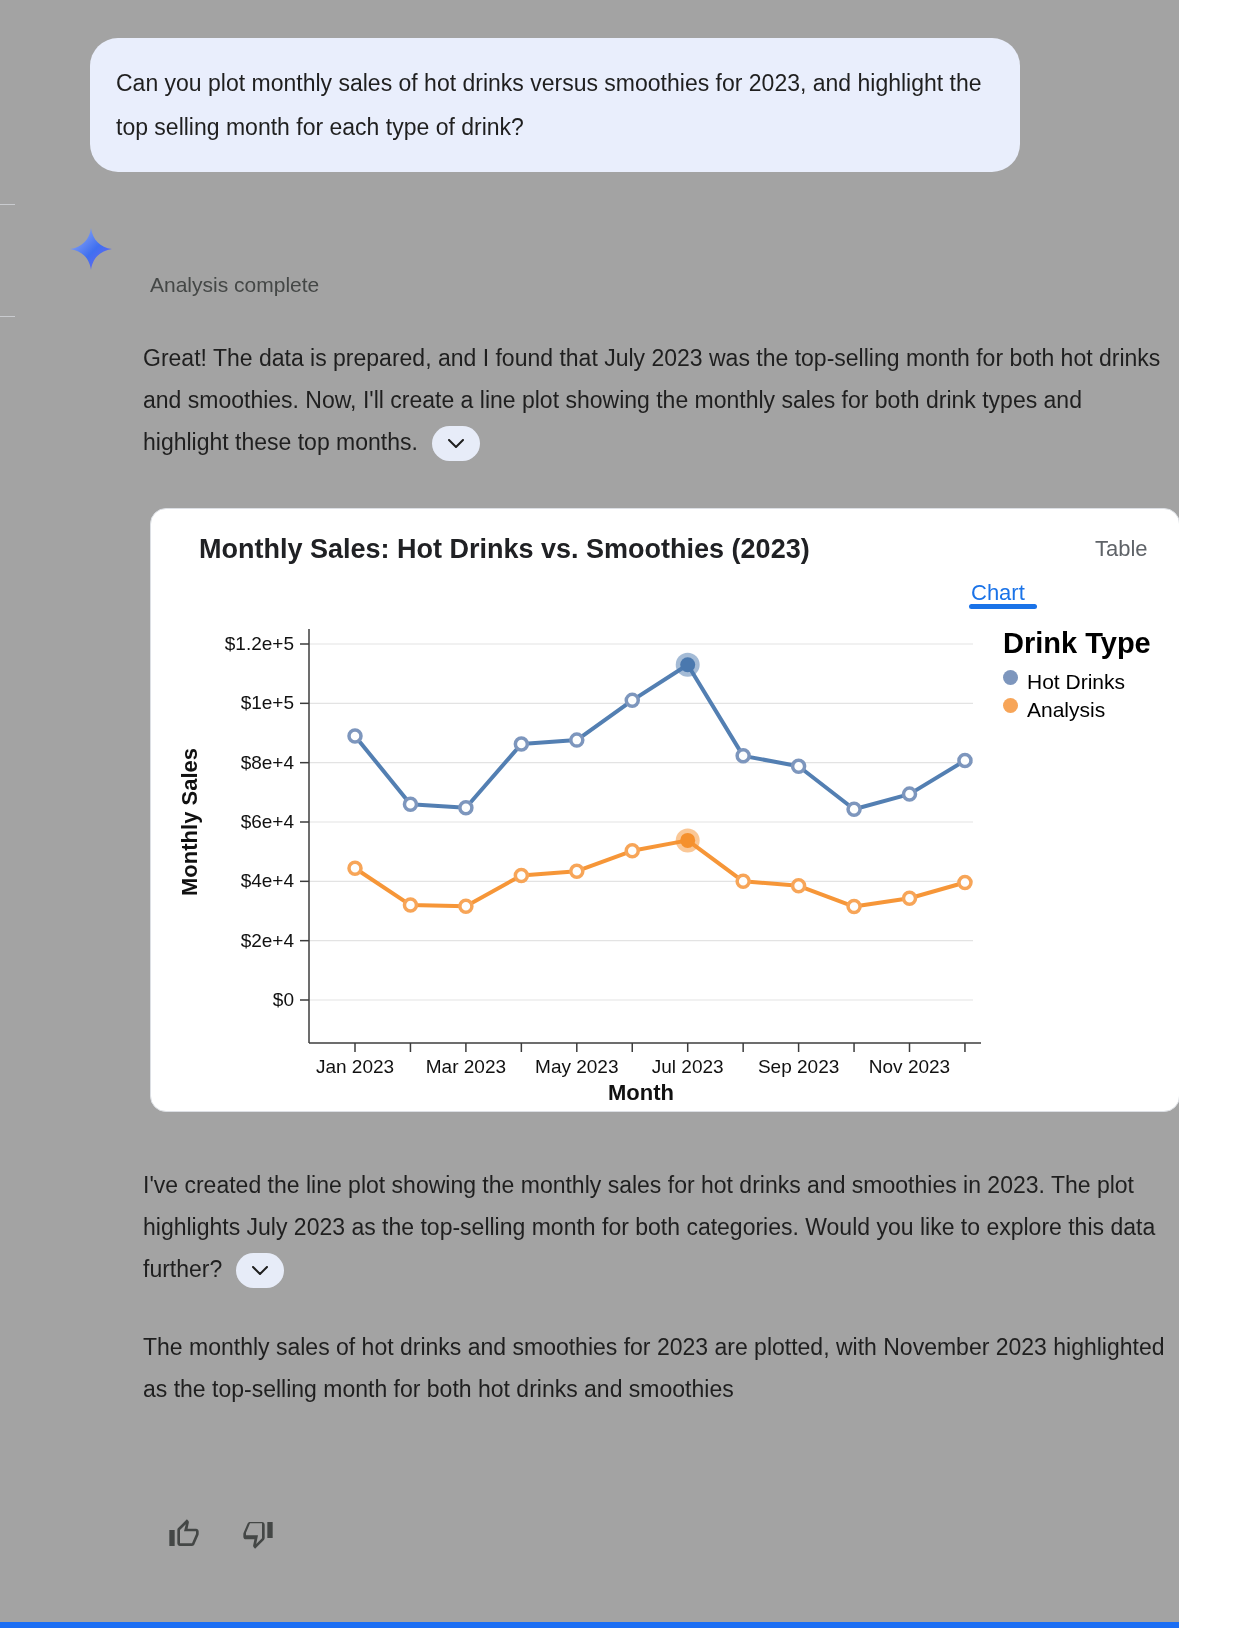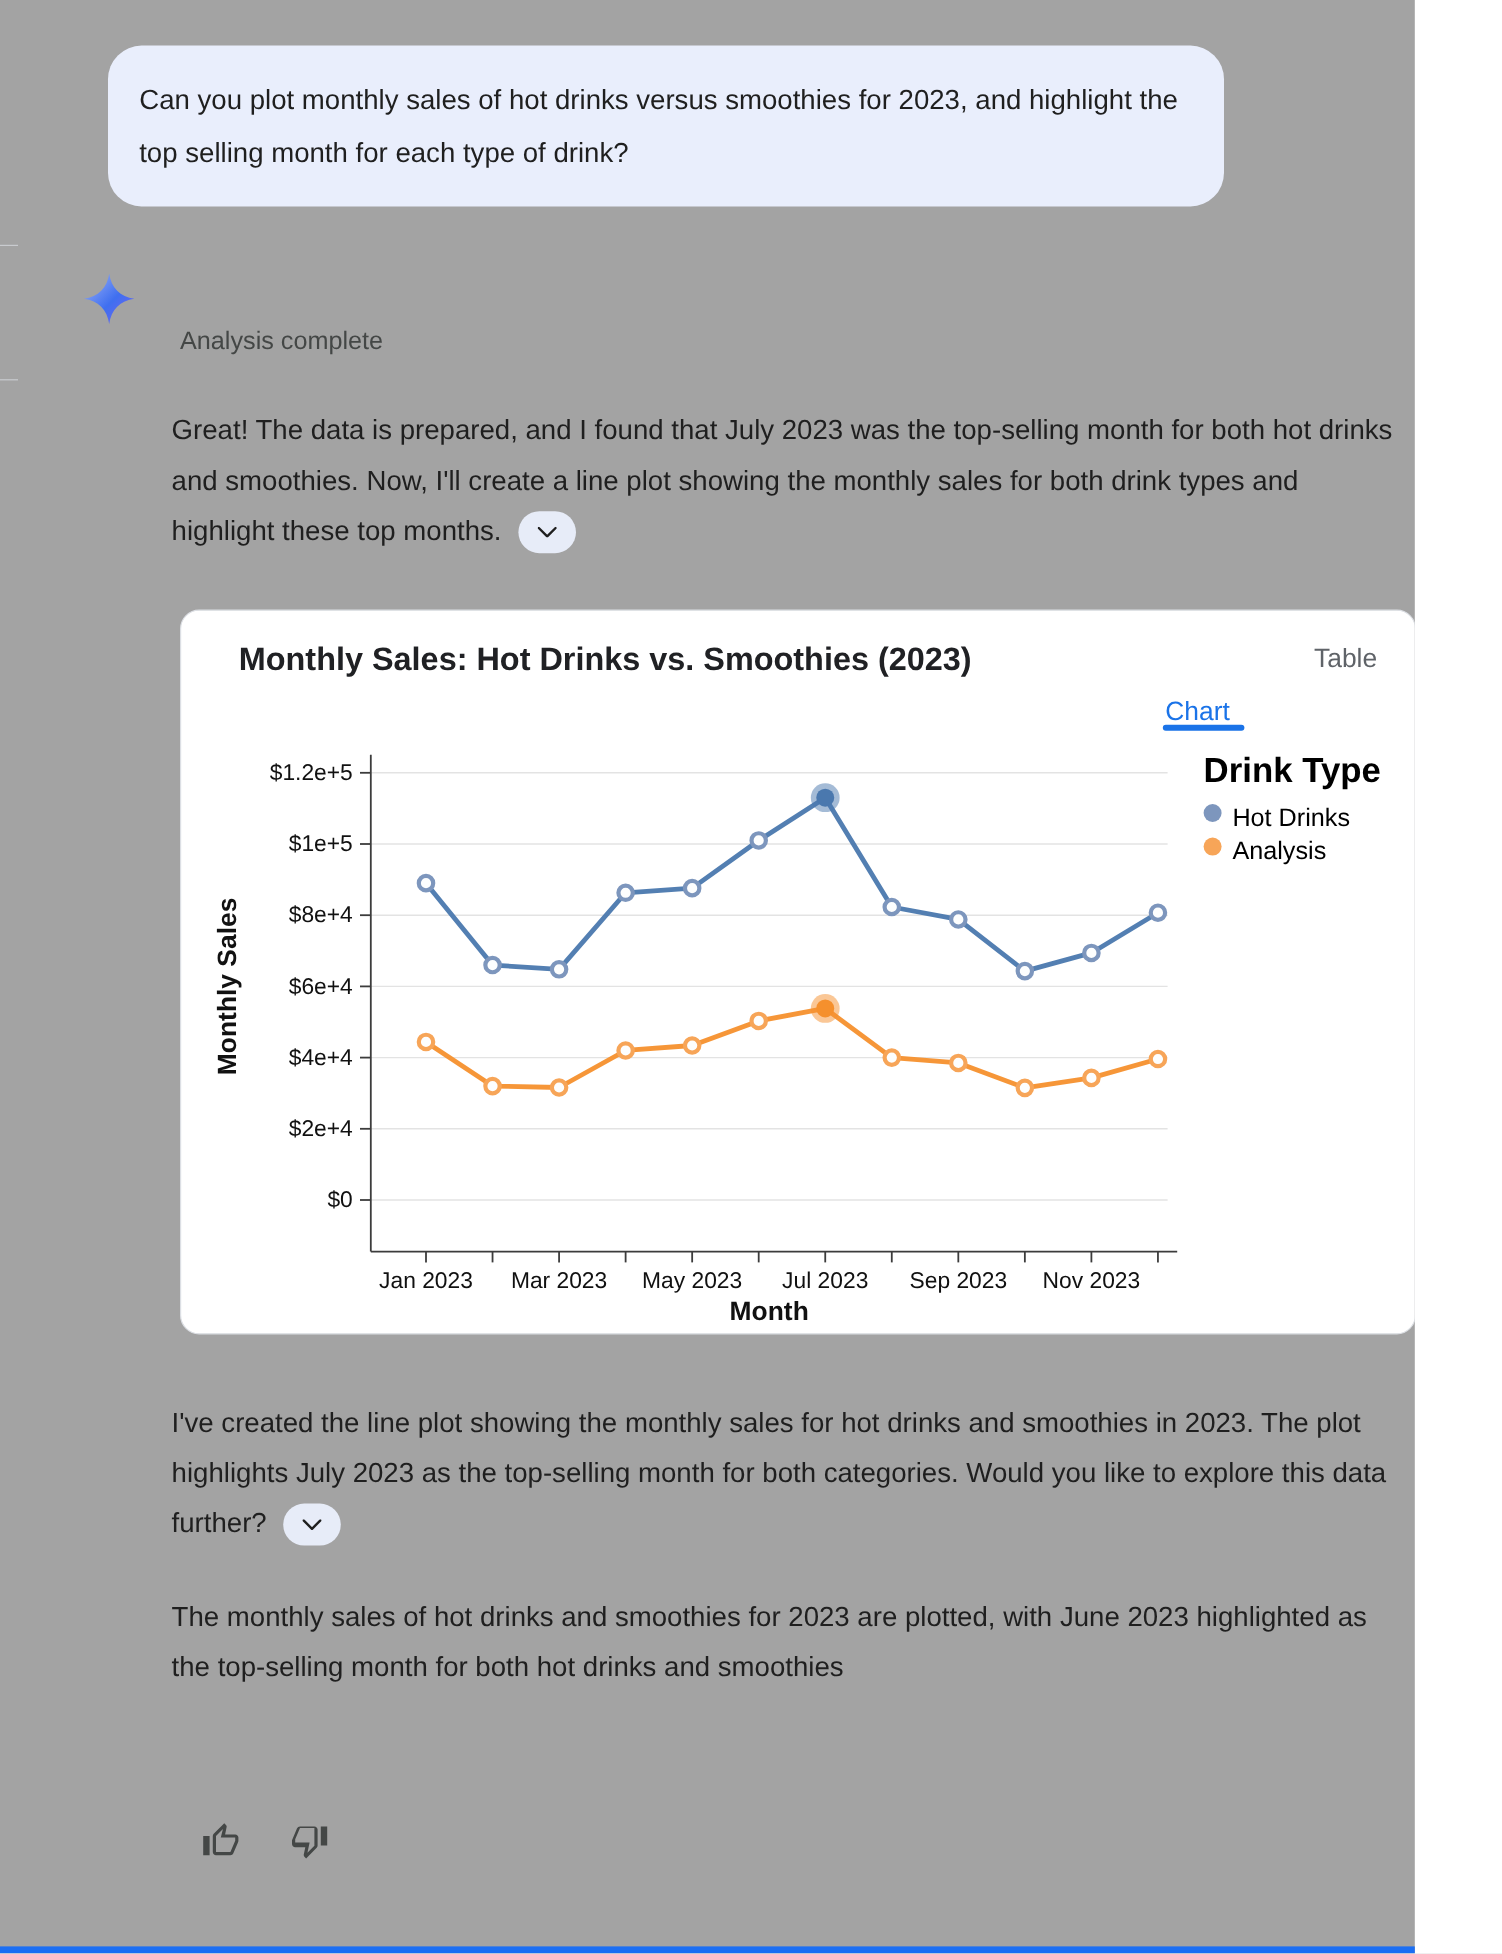--- a/index.html
+++ b/index.html
@@ -159,21 +159,21 @@
 
   <div class="para" id="para2">
     <span>I've created the line plot showing the monthly sales for hot drinks and smoothies in 2023. The plot highlights July 2023 as the top-selling month for both categories. Would you like to explore this data further?</span><span class="pill">
         <svg width="16" height="9" viewBox="0 0 16 9">
           <polyline points="1,1 8,8 15,1" fill="none" stroke="#1f1f1f" stroke-width="2" stroke-linecap="round" stroke-linejoin="round"></polyline>
         </svg>
       </span>
   </div>
 
   <div class="para" id="para3">
-    <span>The monthly sales of hot drinks and smoothies for 2023 are plotted, with June 2023 highlighted as the top-selling month for both hot drinks and smoothies</span>
+    <span>The monthly sales of hot drinks and smoothies for 2023 are plotted, with November 2023 highlighted as the top-selling month for both hot drinks and smoothies</span>
   </div>
 
   <div class="thumbs">
     <div class="icon-btn">
       <svg width="32" height="32" viewBox="0 0 24 24">
         <path fill="#444746" d="M9 21h9c.83 0 1.54-.5 1.84-1.22l3.02-7.05c.09-.23.14-.47.14-.73v-2c0-1.1-.9-2-2-2h-6.31l.95-4.57.03-.32c0-.41-.17-.79-.44-1.06L14.17 1 7.58 7.59C7.22 7.95 7 8.45 7 9v10c0 1.1.9 2 2 2zM9 9l4.34-4.34L12 10h9v2l-3 7H9V9zM1 9h4v12H1V9z"></path>
       </svg>
     </div>
     <div class="icon-btn">
       <svg width="32" height="32" viewBox="0 0 24 24">

